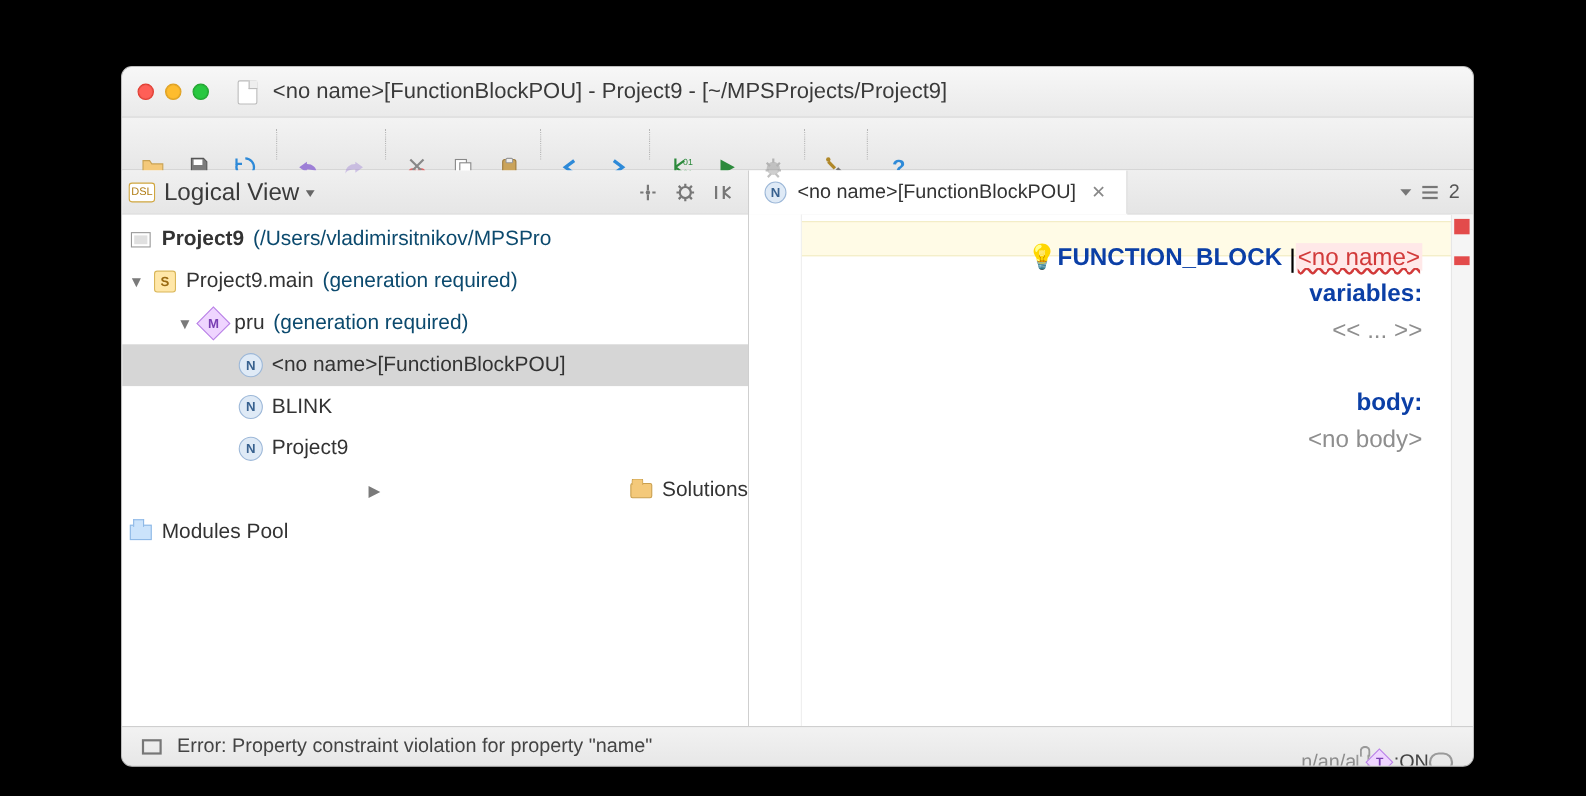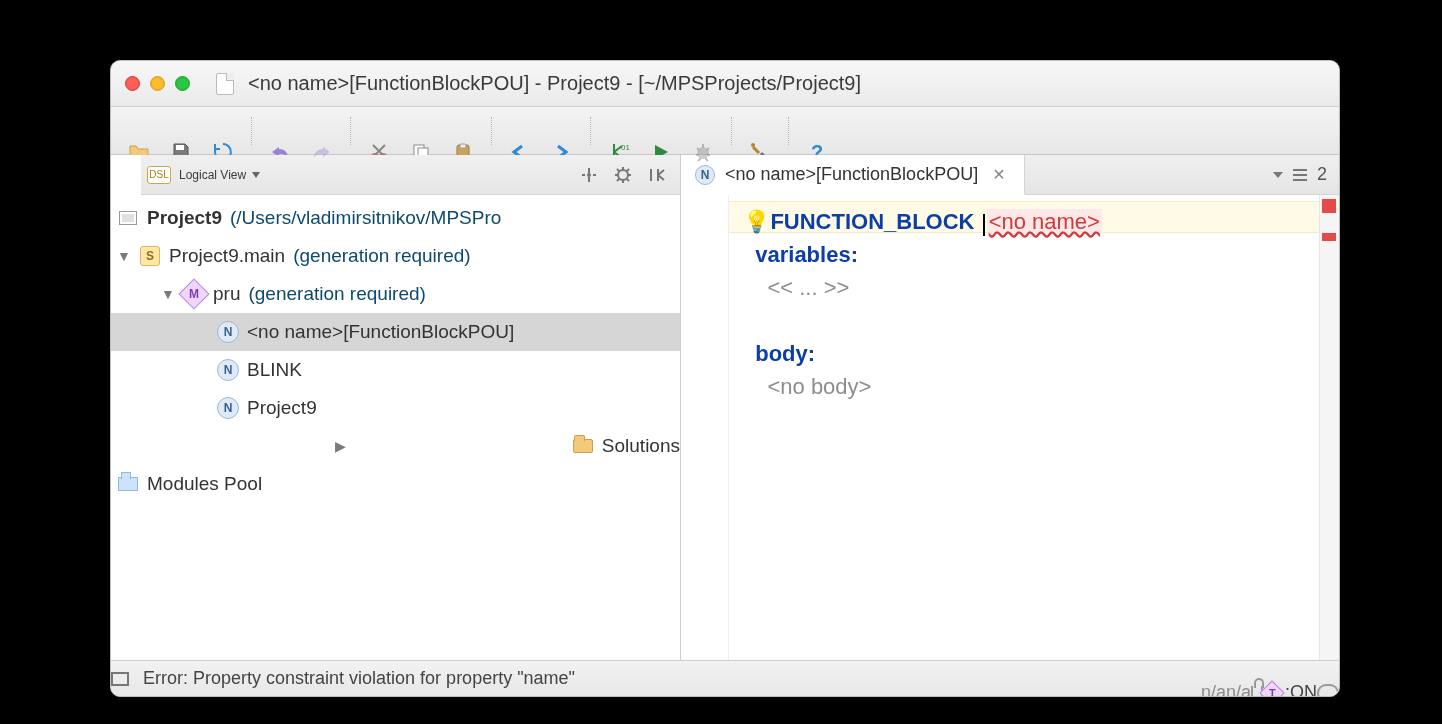--- a/index.html
+++ b/index.html
@@ -43,24 +43,23 @@
   
   .content { flex:1; display:flex; min-height:0; }
 
   
   .left {
     width: 570px; display:flex; flex-direction:column; border-right: 1px solid #cfcfcf; background:#fff;
   }
   .left-header {
     height:40px; display:flex; align-items:center; background: linear-gradient(#f0f0f0,#e6e6e6); border-bottom:1px solid #d4d4d4;
     padding-left:6px;
-    margin-left:30px;
   }
   .dsl-badge { width:24px; height:18px; border:1px solid #d0a63f; background:#fff; border-radius:3px; font-size:10px; color:#b07d16; display:flex; align-items:center; justify-content:center; margin-right:8px; }
-  .left-title { font-size:12px; color:#3b3b3b; }
+  .left-title { font-size:22px; color:#3b3b3b; }
   .left-title .caret-sm { display:inline-block; margin-left:6px; vertical-align:middle; width:0;height:0;border-left:4px solid transparent;border-right:4px solid transparent;border-top:6px solid #666; }
   .left-header-tools { margin-left:auto; display:flex; gap:8px; padding-right:10px; }
   .tool-sm { width:26px; height:26px; display:flex; align-items:center; justify-content:center; cursor:pointer; border-radius:3px; }
 
   .tree { flex:1; overflow:auto; font-size:19px; color:#333; padding-top:4px; }
   .tree-row { display:flex; align-items:center; height:38px; padding-left:8px; gap:8px; white-space:nowrap; }
   .tree-row.selected { background:#d6d6d6; }
   .expander { width:14px; text-align:center; color:#7a7a7a; font-size:14px; user-select:none; }
   .expander.right:before { content:'▶'; }
   .expander.down:before  { content:'▼'; }
@@ -95,34 +94,34 @@
   .tabs-tools { margin-left:auto; display:flex; align-items:center; gap:10px; padding:0 12px; color:#777; font-size:16px; }
   .tabs-tools .count { color:#555; font-size:18px; }
   .tri { width:0;height:0;border-left:5px solid transparent;border-right:5px solid transparent;border-top:6px solid #777; }
   .lines-icon { width:14px; height:12px; border-top:2px solid #777; border-bottom:2px solid #777; position:relative; }
   .lines-icon:before { content:''; position:absolute; top:3px; left:0; right:0; height:2px; background:#777; }
 
   .editor-wrap { flex:1; display:flex; min-height:0; position:relative; }
   .gutter { width:48px; background:#fff; border-right:1px solid #eee; }
   .editor { flex:1; padding:10px 14px; font-family: Menlo, Consolas, "Courier New", monospace; font-size:22px; line-height:1.5; color:#333; position:relative; }
   .hl-line { position:absolute; left:0; right:0; top:6px; height:32px; background:#fffbe6; border-top:1px solid #f2ecc4; border-bottom:1px solid #f2ecc4; }
-  .editor pre { position:relative; margin:0; }
+  .editor pre { position:relative; margin:12px;text-align:right; }
   .kw { color:#0b3fa6; font-weight:700; }
   .noname { color:#d23a3a; background:#ffe8e8; text-decoration: underline wavy #d23a3a; padding:0 2px; }
   .mono-dim { color:#8e8e8e; }
   .bulb { color:#f5c33b; }
   .caret-line { display:inline-block; width:2px; height:22px; background:#000; vertical-align:middle; margin:0 2px -3px 2px; }
   .err-strip { width:20px; background:#f5f5f5; border-left:1px solid #e6e6e6; position:relative; }
   .err-strip .marker { position:absolute; right:3px; width:14px; height:14px; background:#e34b4b; }
   .err-strip .marker.m1 { top:4px; }
   .err-strip .marker.m2 { top:38px; height:8px; }
 
   
   .status {
-    height:36px; display:flex; align-items:center; gap:14px; padding:0 0; color:#444; background: linear-gradient(#f2f2f2,#e7e7e7); border-top:1px solid #cfcfcf; font-size:18px;justify-content:space-between;
+    height:36px; display:flex; align-items:center; gap:14px; padding:0 18px; color:#444; background: linear-gradient(#f2f2f2,#e7e7e7); border-top:1px solid #cfcfcf; font-size:18px;justify-content:space-between;
   }
   .status .status-icon { width:18px; height:14px; border:2px solid #777; display:inline-block; }
   .status .right-tools { margin-left:auto; display:flex; align-items:center; color:#8d8d8d;margin-top:28px; }
   .lock { width:12px; height:14px; border:2px solid #999; border-top:none; border-radius:0 0 2px 2px; position:relative; }
   .lock:before { content:''; position:absolute; top:-8px; left:1px; width:6px; height:8px; border:2px solid #999; border-bottom:none; border-radius:6px 6px 0 0; }
   .diamond-t { width:18px; height:18px; transform:rotate(45deg); background:#efd5ff; border:1px solid #b983e6; display:flex; align-items:center; justify-content:center; }
   .diamond-t span { transform:rotate(-45deg); font-size:11px; font-weight:700; color:#7a3fb3; }
   .bubble { width:22px; height:18px; border:2px solid #9a9a9a; border-radius:10px; position:relative; }
   .bubble:after { content:''; position:absolute; bottom:-6px; left:4px; width:6px; height:6px; border-left:2px solid #9a9a9a; border-bottom:2px solid #9a9a9a; transform:rotate(-45deg); background:#e9e9e9; }
 </style>

